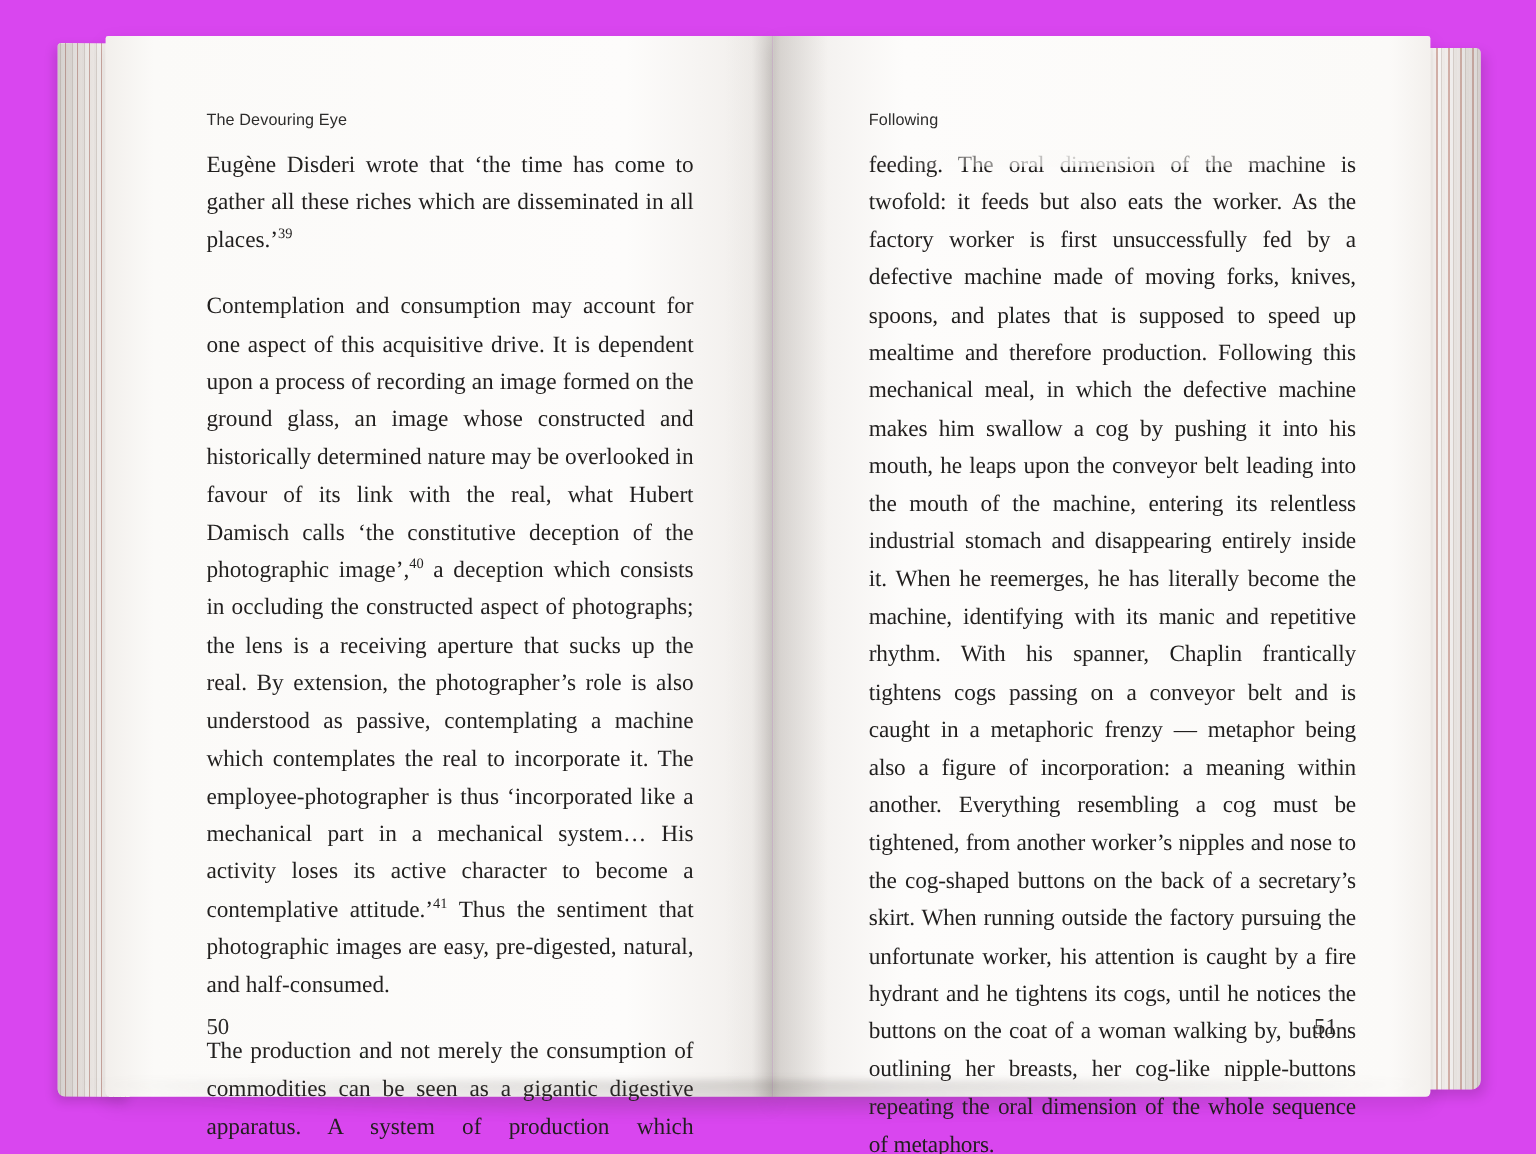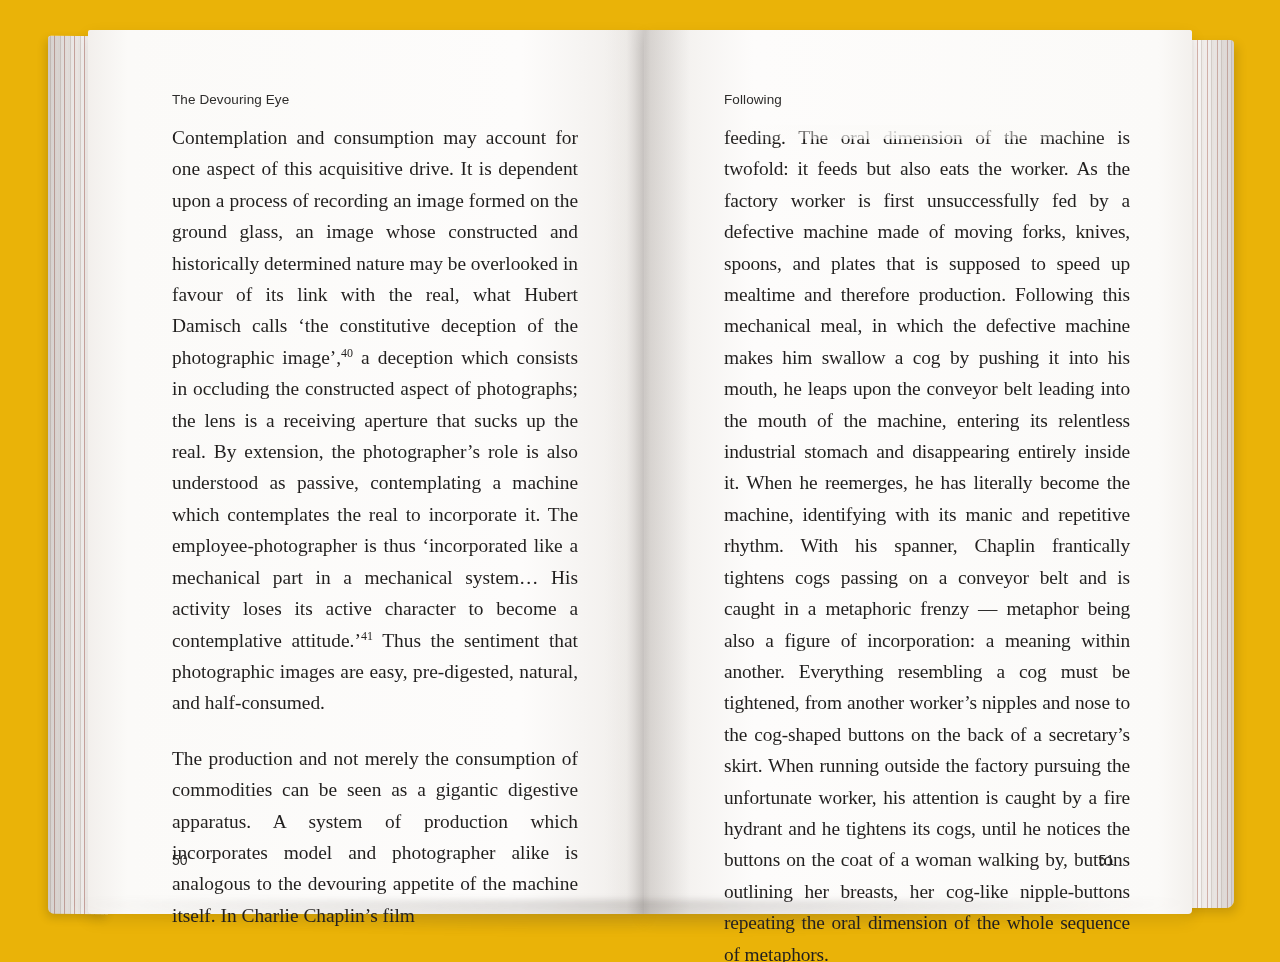--- a/index.html
+++ b/index.html
@@ -11,21 +11,21 @@
     width: 1280px;
     height: 962px;
     overflow: hidden;
     font-family: "Liberation Serif", serif;
   }
 
   .scene {
     position: relative;
     width: 1280px;
     height: 962px;
-    background: #eab308;
+    background: #d946ef;
   }
 
   
   .book {
     position: absolute;
     left: 48px;
     top: 30px;
     width: 1186px;
     height: 890px;
   }
@@ -181,22 +181,22 @@
 
   sup {
     font-size: 0.62em;
     vertical-align: super;
     line-height: 0;
   }
 
   .folio {
     position: absolute;
     bottom: 46px;
-    font-family: Liberation Sans, sans-serif;
-    font-size: 14px;
+    font-family: Liberation Serif, serif;
+    font-size: 19px;
     color: #2d2c2b;
   }
   .folio-left  { left: 84px; }
   .folio-right { right: 78px; padding-left: 40px; }
 
   
   .smudge {
     position: relative;
   }
   .smudge::after {
@@ -222,20 +222,21 @@
     <div class="edge-right"></div>
     <div class="edge-right-shade"></div>
 
     <div class="leaf leaf-left"></div>
     <div class="leaf leaf-right"></div>
 
     <div class="page page-left">
       <div class="running-head">The Devouring Eye</div>
 
       <div class="column">
+        <p><span>Eugène Disderi wrote that ‘the time has come to gather all these riches which are disseminated in all places.’</span><sup>39</sup></p>
 
         <p><span>Contemplation and consumption may account for one aspect of this acquisitive drive. It is dependent upon a process of recording an image formed on the ground glass, an image whose constructed and historically determined nature may be overlooked in favour of its link with the real, what Hubert Damisch calls ‘the constitutive deception of the photographic image’,</span><sup>40</sup><span> a deception which consists in occluding the constructed aspect of photographs; the lens is a receiving aperture that sucks up the real. By extension, the photographer’s role is also understood as passive, contemplating a machine which contemplates the real to incorporate it. The employee-photographer is thus ‘incorporated like a mechanical part in a mechanical system… His activity loses its active character to become a contemplative attitude.’</span><sup>41</sup><span> Thus the sentiment that photographic images are easy, pre-digested, natural, and half-consumed.</span></p>
 
         <p><span>The production and not merely the consumption of commodities can be seen as a gigantic digestive apparatus. A system of production which incorporates model and photographer alike is analogous to the devouring appetite of the machine itself. In Charlie Chaplin’s film </span></p>
       </div>
 
       <div class="folio folio-left">50</div>
     </div>
 
     <div class="page page-right">

